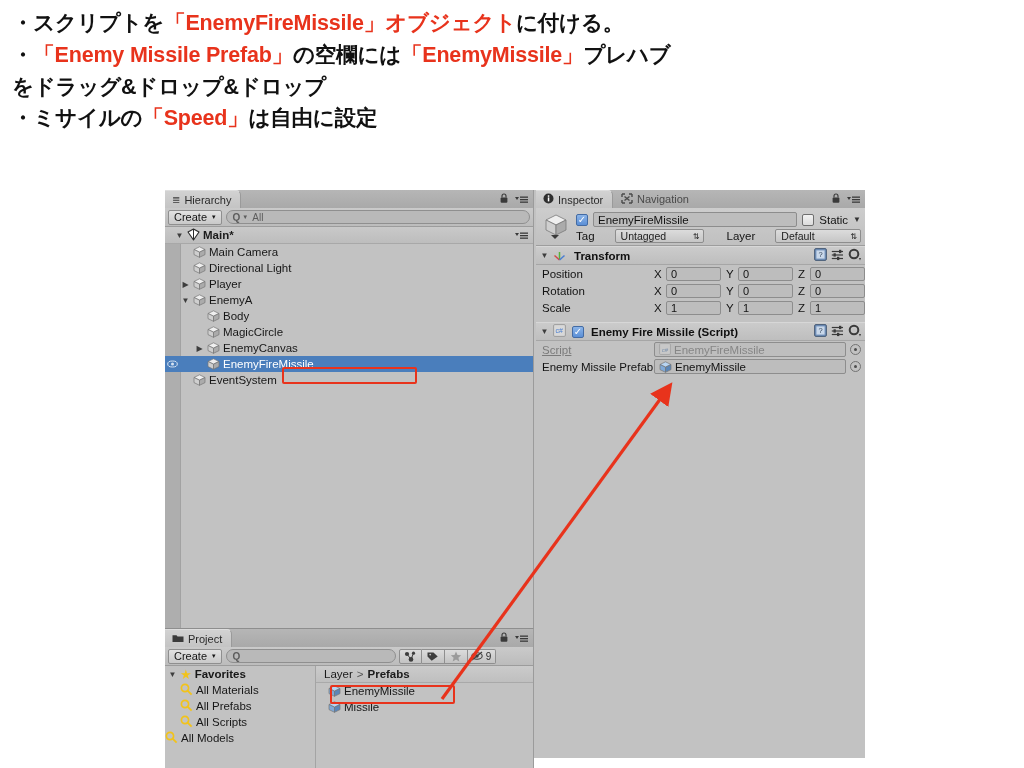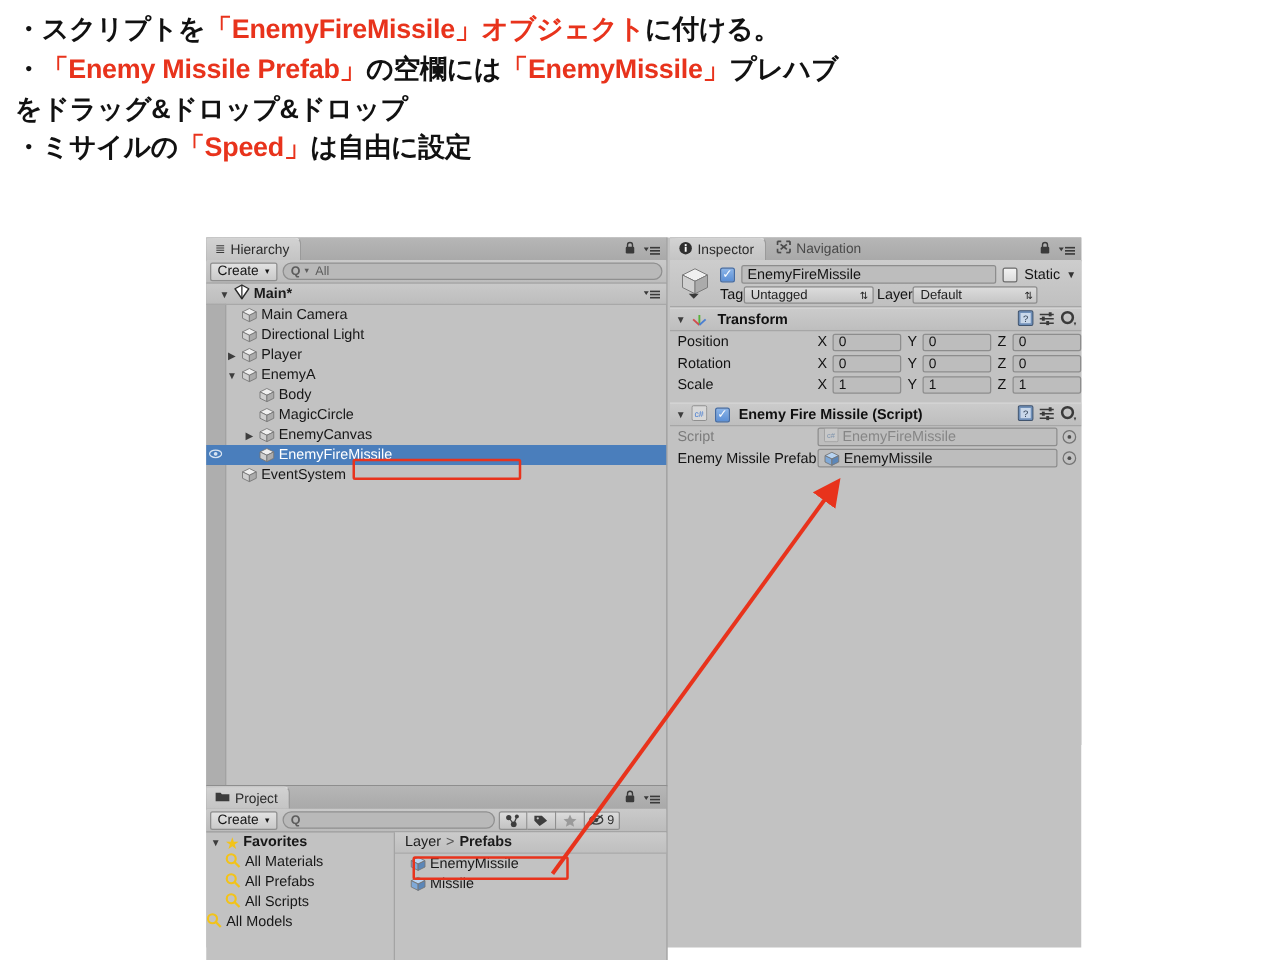--- a/index.html
+++ b/index.html
@@ -123,21 +123,21 @@
   
   .insp-body { position: absolute; left: 0; right: 0; top: 18px; bottom: 0; background: #c2c2c2; }
 
   .insp-head {
     height: 37px; position: relative;
     background: linear-gradient(to bottom, #cdcdcd, #c0c0c0);
     border-bottom: 1px solid #9d9d9d;
   }
   .go-icon { position: absolute; left: 6px; top: 4px; width: 30px; height: 28px; }
   .namerow { position: absolute; left: 40px; top: 4px; right: 4px; height: 15px; display: flex; align-items: center; gap: 5px; }
-  .tagrow  { position: absolute; left: 40px; top: 21px; right: 4px; height: 14px; display: flex; align-items: center; gap: 0; text-align: center; }
+  .tagrow  { position: absolute; left: 40px; top: 21px; right: 4px; height: 14px; display: flex; align-items: center; gap: 20px; text-align: center; }
 
   .chk {
     width: 12px; height: 12px; box-sizing: border-box;
     border: 1px solid #6f6f6f; border-radius: 2px;
     background: linear-gradient(to bottom, #f2f2f2, #dcdcdc);
     display: flex; align-items: center; justify-content: center;
     font-size: 10px; color: #1d3f7a; flex: none;
   }
   .chk.on { background: linear-gradient(to bottom, #8bb4e8, #5b8fd6); color: #ffffff; border-color: #436ba4; }
 
@@ -162,21 +162,21 @@
     background: linear-gradient(to bottom, #cbcbcb, #bebebe);
     border-top: 1px solid #d7d7d7;
     border-bottom: 1px solid #a6a6a6;
     display: flex; align-items: center; gap: 4px; padding-left: 4px;
   }
   .comp-title { font-weight: bold; font-size: 11.5px; color: #101010; }
   .comp-icons { position: absolute; right: 4px; top: 1px; display: flex; align-items: center; gap: 4px; }
 
   .prop-row { height: 17px; display: flex; align-items: center; padding-left: 6px; gap: 0; }
   .prop-name { width: 112px; font-size: 11.5px; color: #131313; flex: none; }
-  .prop-name.dim { color: #7b7b7b; }
+  .prop-name.dim { color: #7b7b7b; text-decoration: underline; }
   .axis { width: 12px; font-size: 11.5px; color: #131313; flex: none; }
   .numfield {
     height: 14px; box-sizing: border-box;
     background: #bdbdbd; border: 1px solid #8d8d8d; border-radius: 2px;
     display: flex; align-items: center; padding: 0 4px;
     font-size: 11px; color: #131313;
   }
   .objfield {
     height: 15px; box-sizing: border-box;
     background: #bdbdbd; border: 1px solid #8d8d8d; border-radius: 2px;

